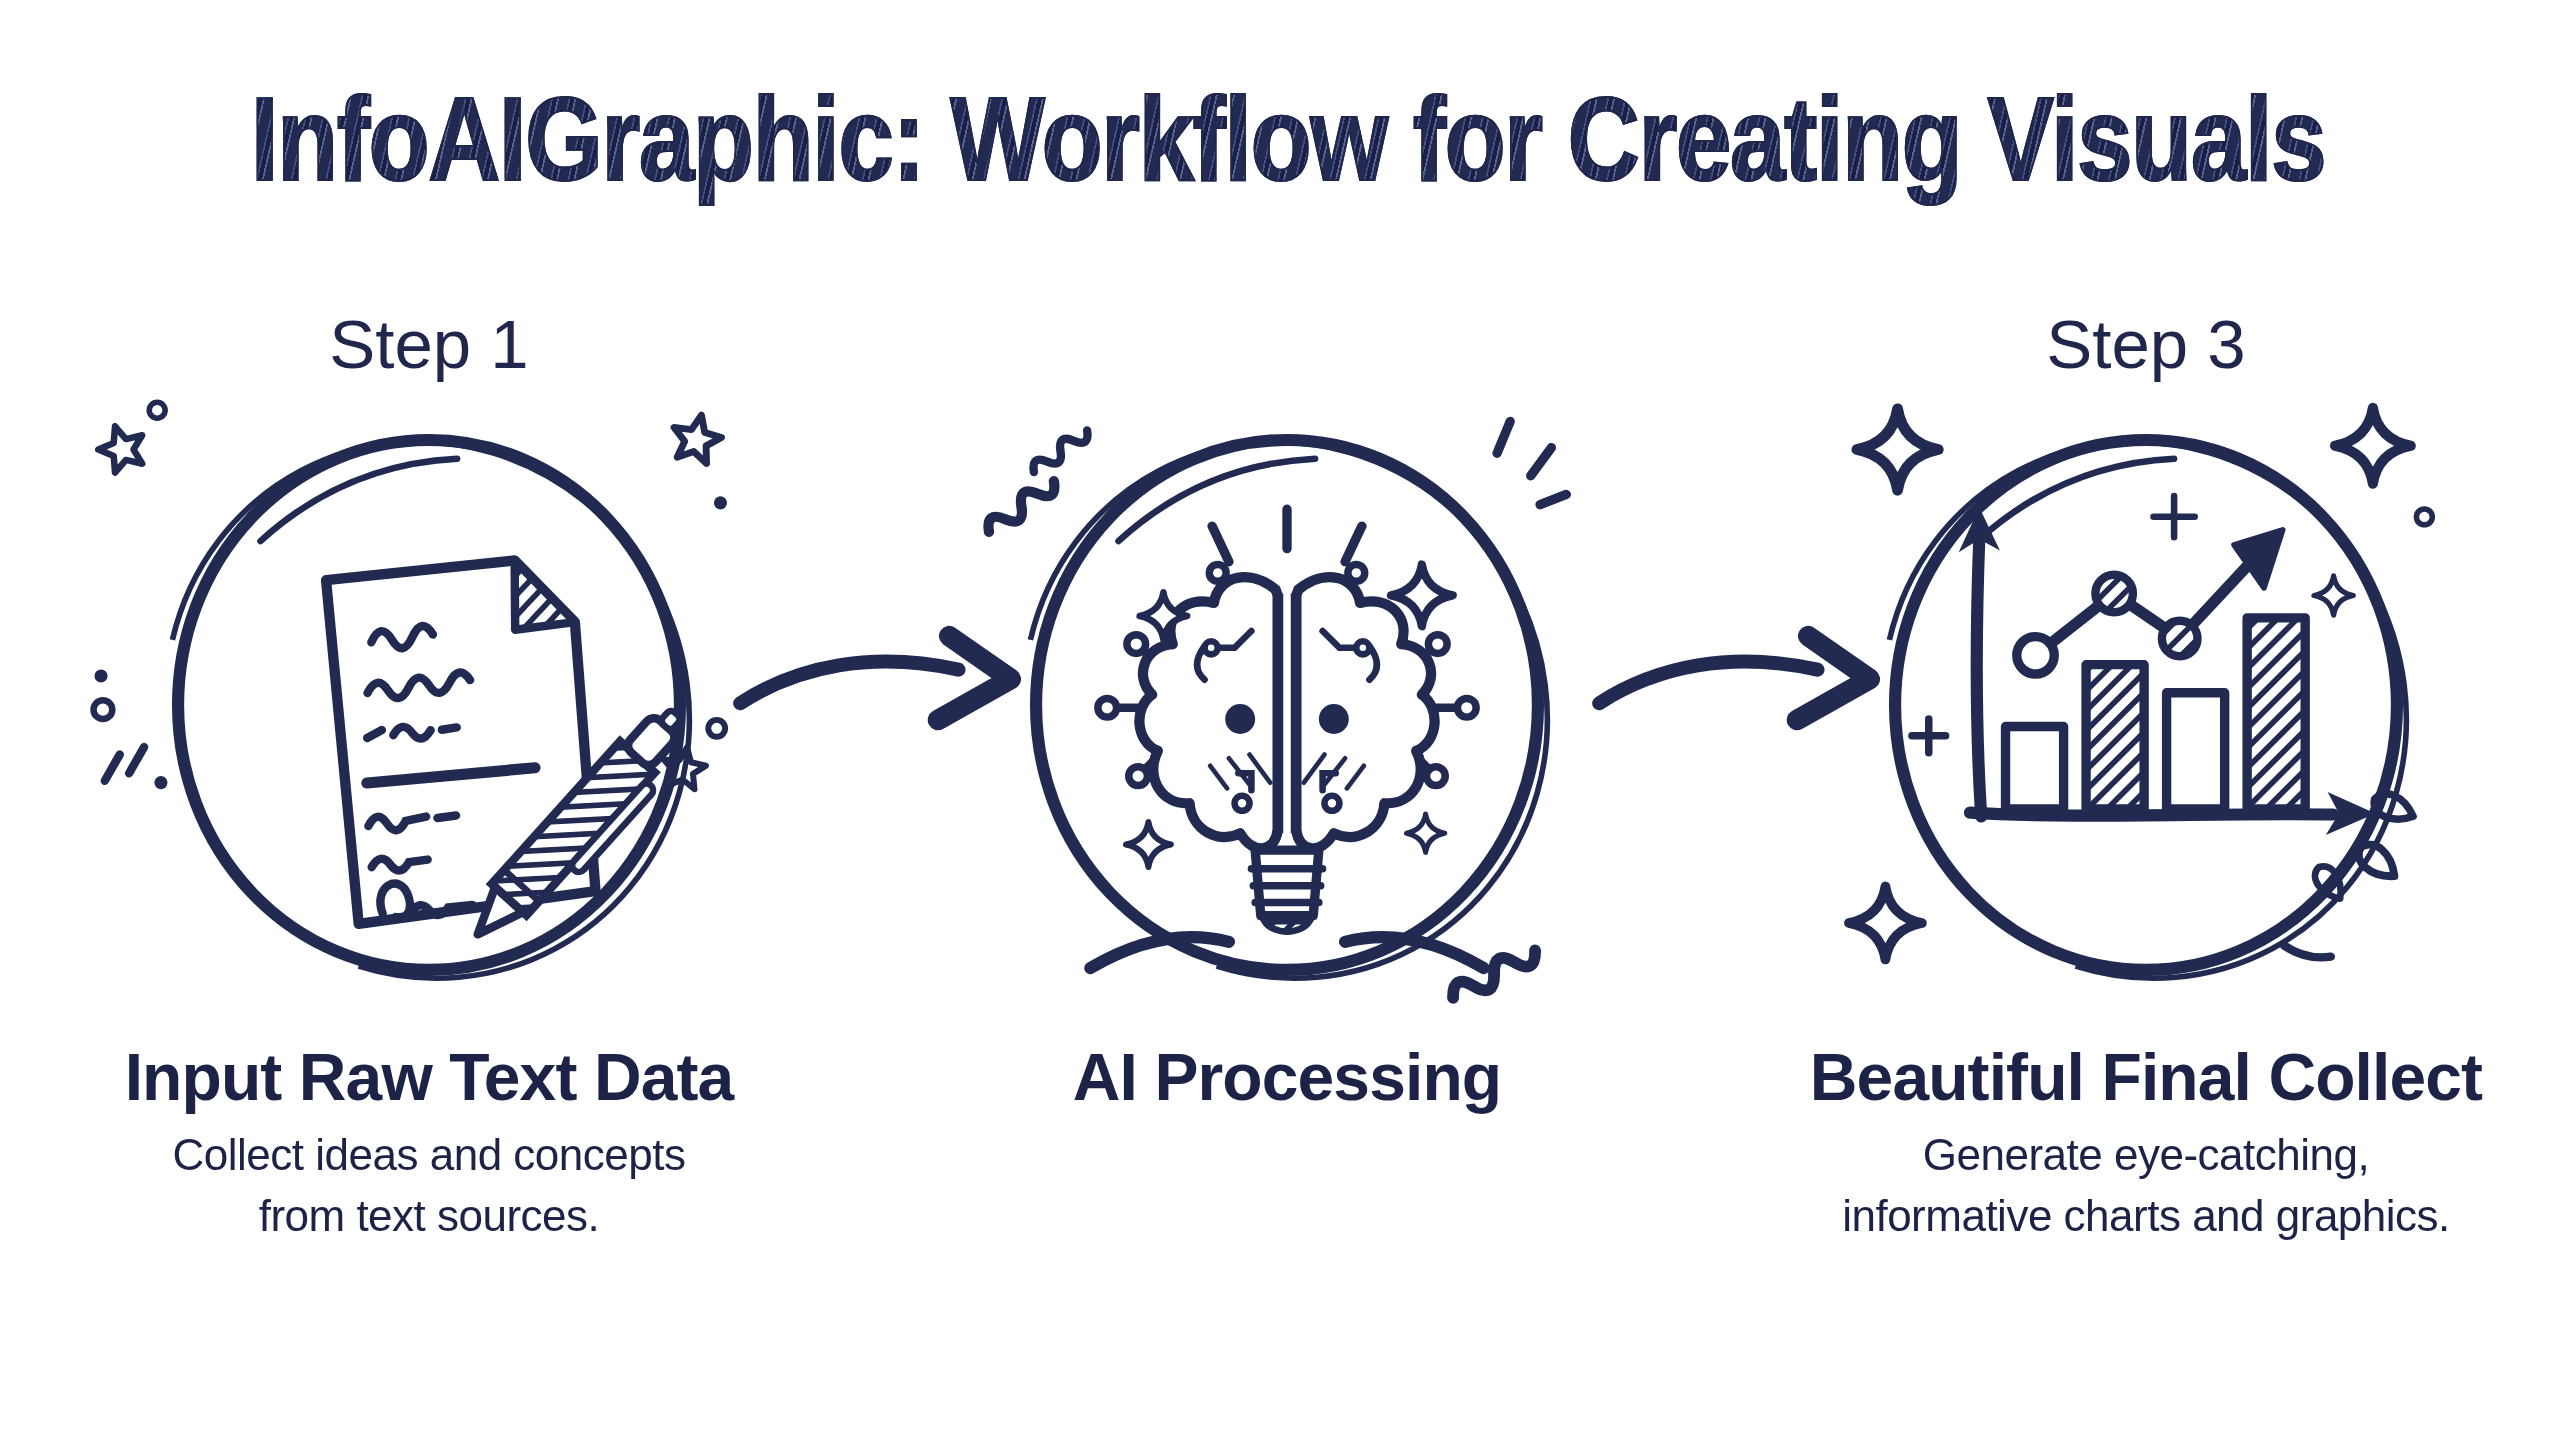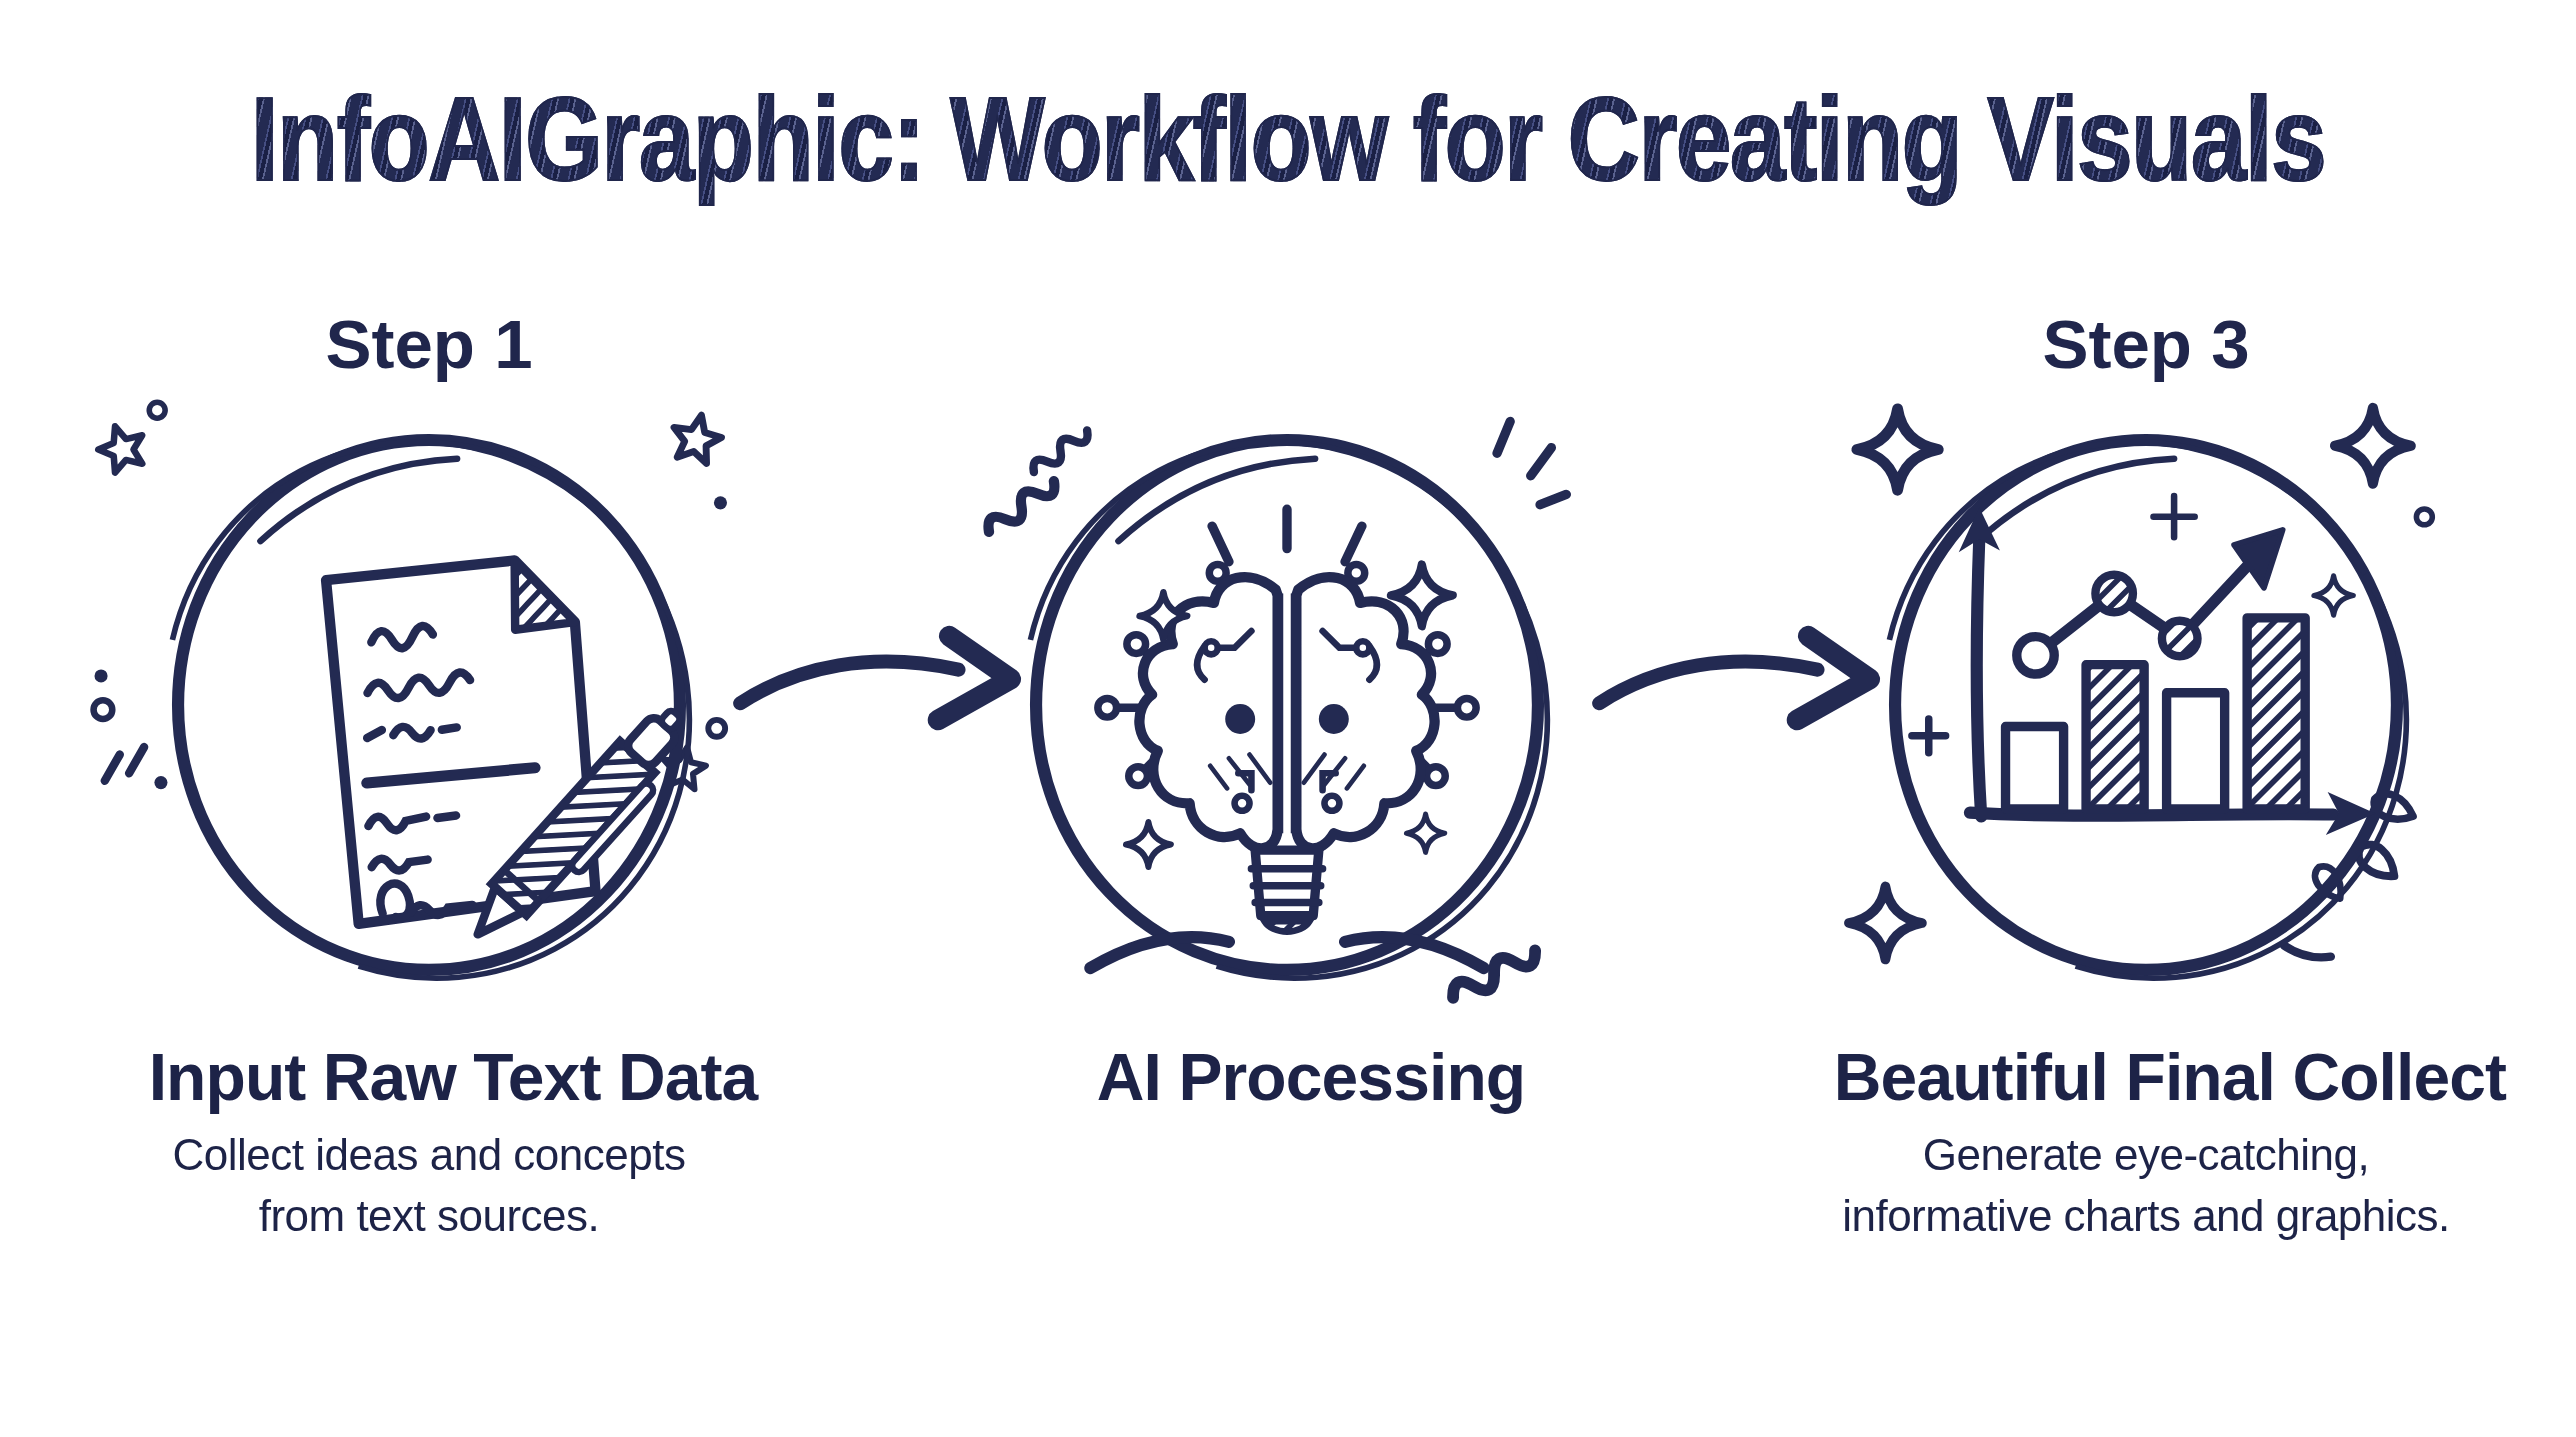--- a/index.html
+++ b/index.html
@@ -15,29 +15,29 @@
     font-size:114px;font-weight:bold;letter-spacing:-1.9px;
     transform:scale(0.88,1.04);transform-origin:50% 50%;
     background:repeating-linear-gradient(105deg,#232a52 0px,#232a52 5.6px,#454e82 5.6px 7.5px,#1a2045 7.5px 12px,#5a628f 12px 14px,#232a52 14px 19px);
     -webkit-background-clip:text;background-clip:text;color:transparent;
     -webkit-text-stroke:1.9px #20264c;
   }
   .col{position:absolute;top:0;width:858px;height:1438px;}
   .col.c1{left:0;} .col.c2{left:858px;} .col.c3{left:1717px;}
   .step-label{
     position:absolute;top:305px;left:0;width:100%;text-align:center;
-    font-size:69px;font-weight:bold;color:#20264c;letter-spacing:0px;
+    font-size:69px;font-weight:normal;color:#20264c;letter-spacing:0px;
   }
   .figure{position:absolute;top:393px;left:0;width:858px;height:637px;}
   .figure svg{position:absolute;}
   .main-icon{left:148px;top:17px;}
   .deco{left:0;top:0;}
   .heading{
     position:absolute;top:1039px;left:0;width:100%;text-align:center;
-    font-size:66px;font-weight:bold;color:#1d2347;letter-spacing:-0.9px;padding-left:24px;
+    font-size:66px;font-weight:bold;color:#1d2347;letter-spacing:-0.9px;
   }
   .desc{
     position:absolute;top:1125px;left:50%;transform:translateX(-50%);
     text-align:center;font-size:44px;line-height:1.38;color:#1d2347;
     letter-spacing:-0.5px;
   }
   .c1 .desc{width:538px;} .c2 .desc{width:646px;} .c3 .desc{width:629px;}
   .arrow{position:absolute;width:300px;height:112px;}
   .arrow.a1{left:732px;top:623px;} .arrow.a2{left:1591px;top:623px;}
 </style>

